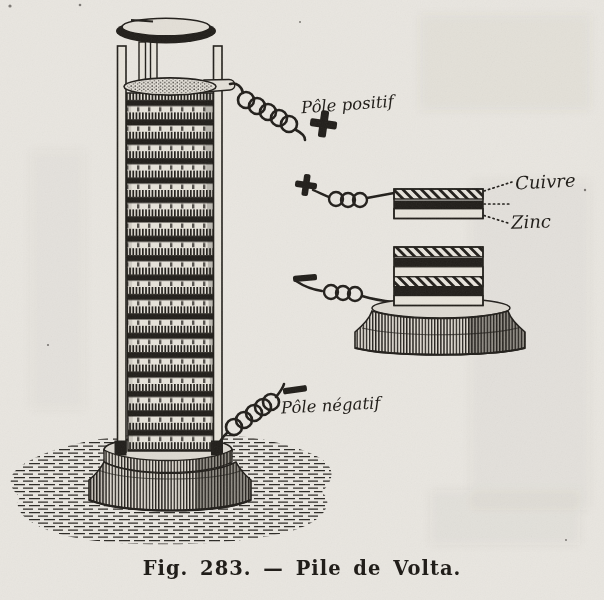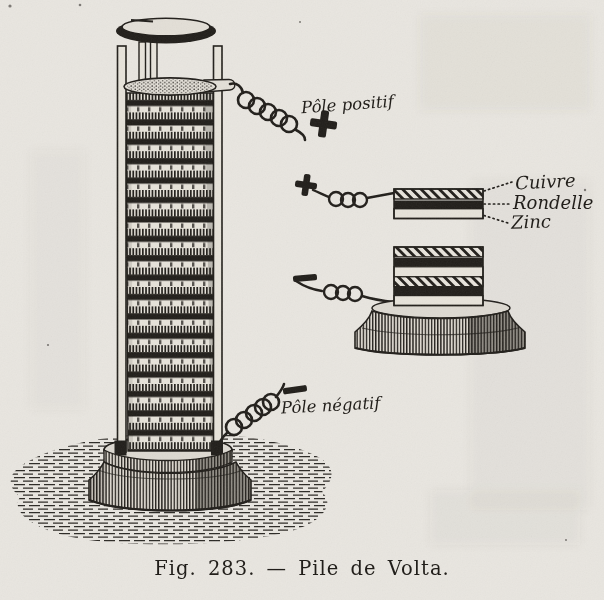--- a/index.html
+++ b/index.html
@@ -13,21 +13,21 @@
     position:absolute;white-space:nowrap;color:var(--ink,#211e1a);
     font-style:italic;font-family:"DejaVu Serif","Liberation Serif",serif;
   }
   .lbl-pos{left:301px;top:95px;font-size:16.5px;transform:rotate(-4deg);}
   .lbl-neg{left:281px;top:396px;font-size:16.5px;transform:rotate(-3deg);}
   .lbl-cuivre{left:515px;top:171px;font-size:18px;transform:rotate(-3deg);}
   .lbl-rondelle{left:513px;top:192px;font-size:18px;}
   .lbl-zinc{left:511px;top:211px;font-size:18px;transform:rotate(-2deg);}
   .caption{
     position:absolute;left:0;top:557px;width:100%;text-align:center;
-    font-weight:normal;font-size:19.5px;letter-spacing:1px;word-spacing:4px;
+    font-weight:bold;font-size:19.5px;letter-spacing:1px;word-spacing:4px;
     color:var(--ink,#211e1a);
   }
 </style>
 </head>
 <body>
 
 <div class="page">
 
 <svg class="art" viewBox="0 0 604 600" xmlns="http://www.w3.org/2000/svg">
   <defs>
@@ -209,18 +209,17 @@
     <circle cx="48" cy="345" r="1.1"></circle>
     <circle cx="566" cy="540" r="1"></circle>
   </g>
 
   <rect width="604" height="600" filter="url(#grain)" opacity="0.07"></rect>
 </svg>
 
 <span class="lbl lbl-pos">Pôle positif</span>
 <span class="lbl lbl-neg">Pôle négatif</span>
 <span class="lbl lbl-cuivre">Cuivre</span>
-<span class="lbl lbl-rondelle">Rondelle</span>
 <span class="lbl lbl-zinc">Zinc</span>
 
 <div class="caption">Fig. 283. — Pile de Volta.</div>
 
 </div>
 
 </body></html>

